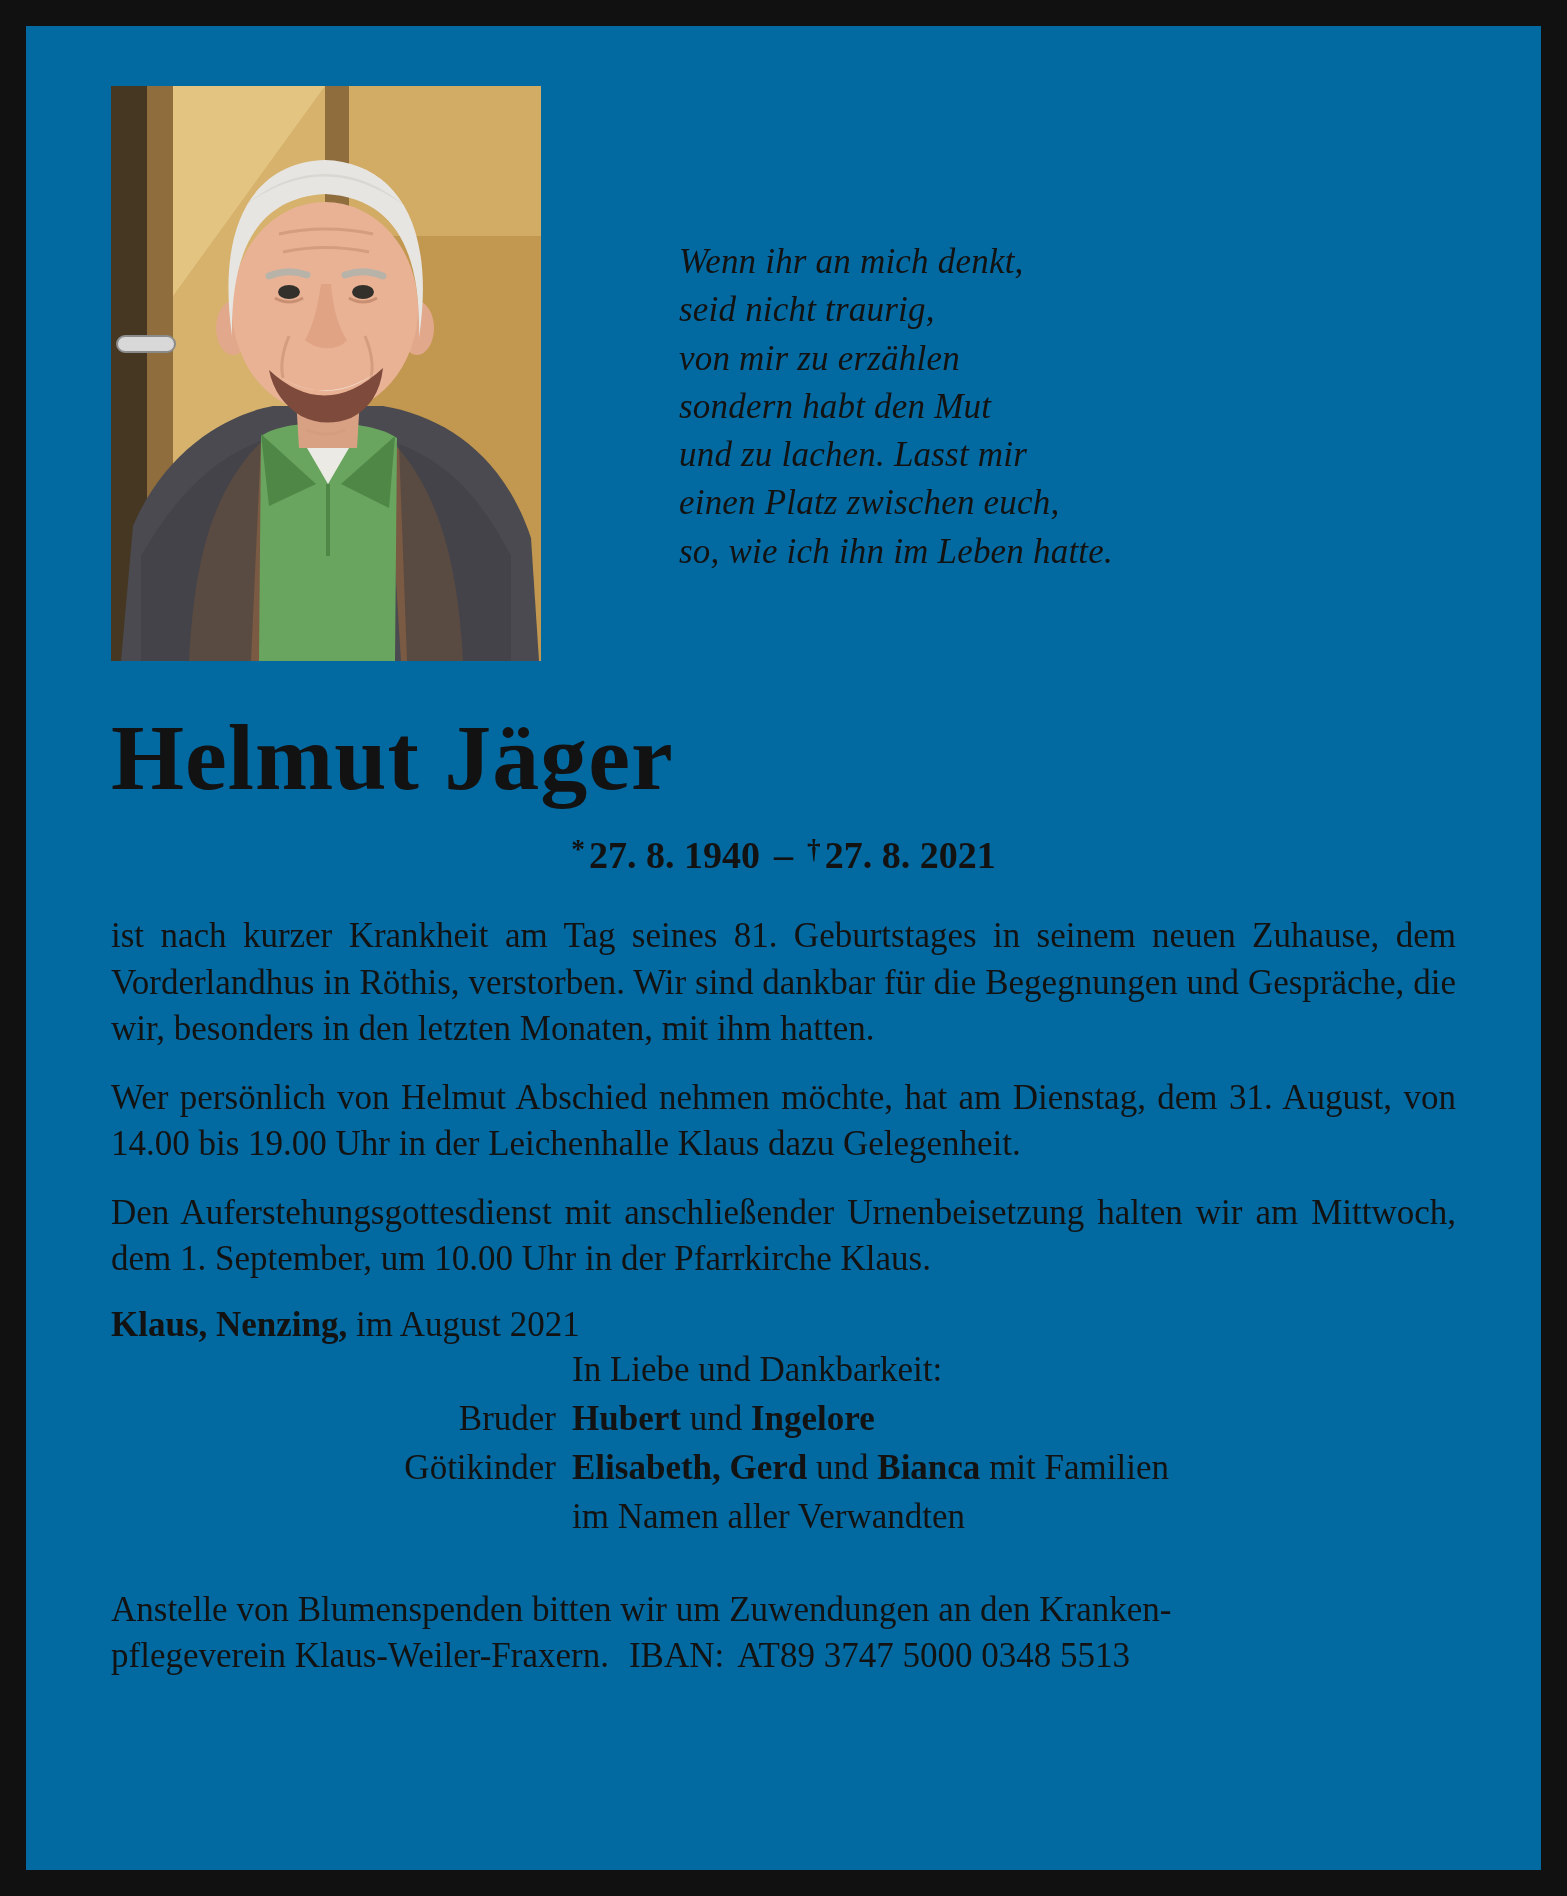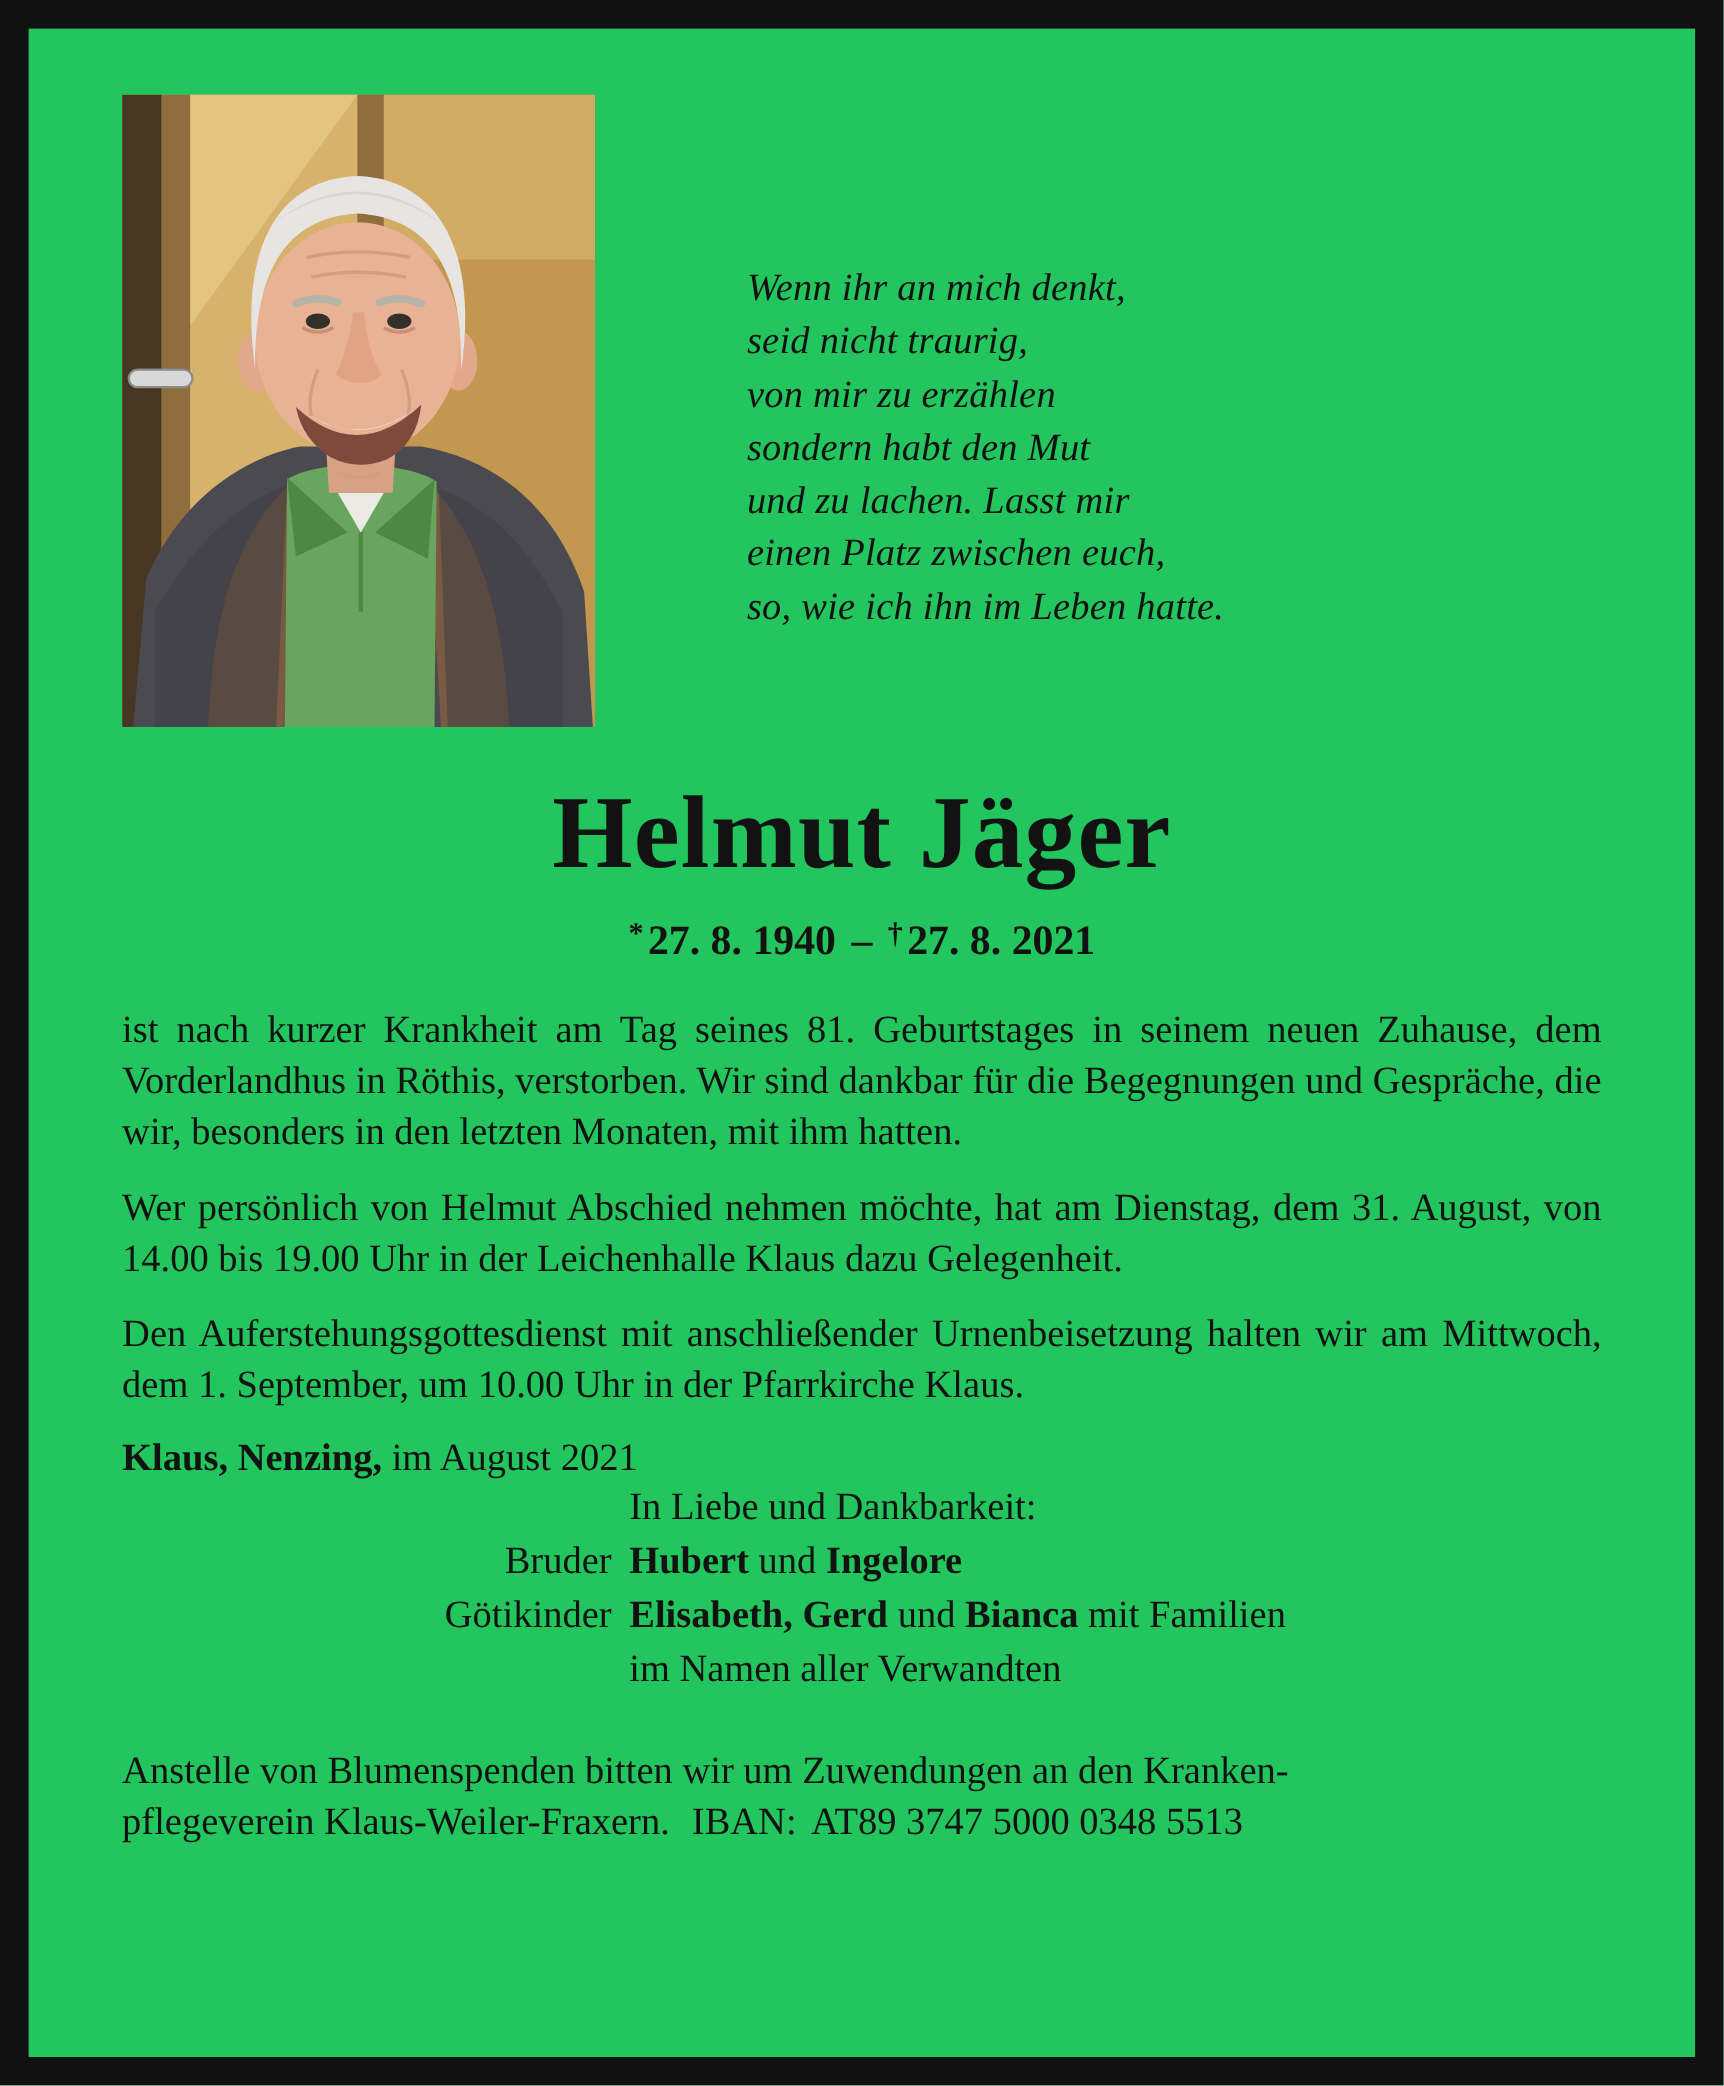--- a/index.html
+++ b/index.html
@@ -4,21 +4,21 @@
 <style>
   html, body {
     margin: 0;
     padding: 0;
     background: #ffffff;
   }
   .frame {
     box-sizing: border-box;
     width: 1567px;
     height: 1896px;
-    background: #22c55e;
+    background: #0369a1;
     border: 26px solid #111111;
     font-family: "Liberation Serif", "DejaVu Serif", serif;
     color: #121212;
     position: relative;
     overflow: hidden;
   }
   .inner {
     padding: 0 85px;
   }
   
@@ -35,21 +35,21 @@
   .poem {
     margin-left: 138px;
     padding-top: 152px;
     font-style: italic;
     font-size: 35px;
     line-height: 1.38;
     letter-spacing: 0.2px;
   }
   
   .deceased-name {
-    text-align: center;
+    text-align: left;
     font-size: 94px;
     font-weight: 600;
     margin-top: 42px;
     letter-spacing: 1px;
   }
   .dates-line {
     text-align: center;
     font-size: 38px;
     font-weight: bold;
     margin-top: 22px;

